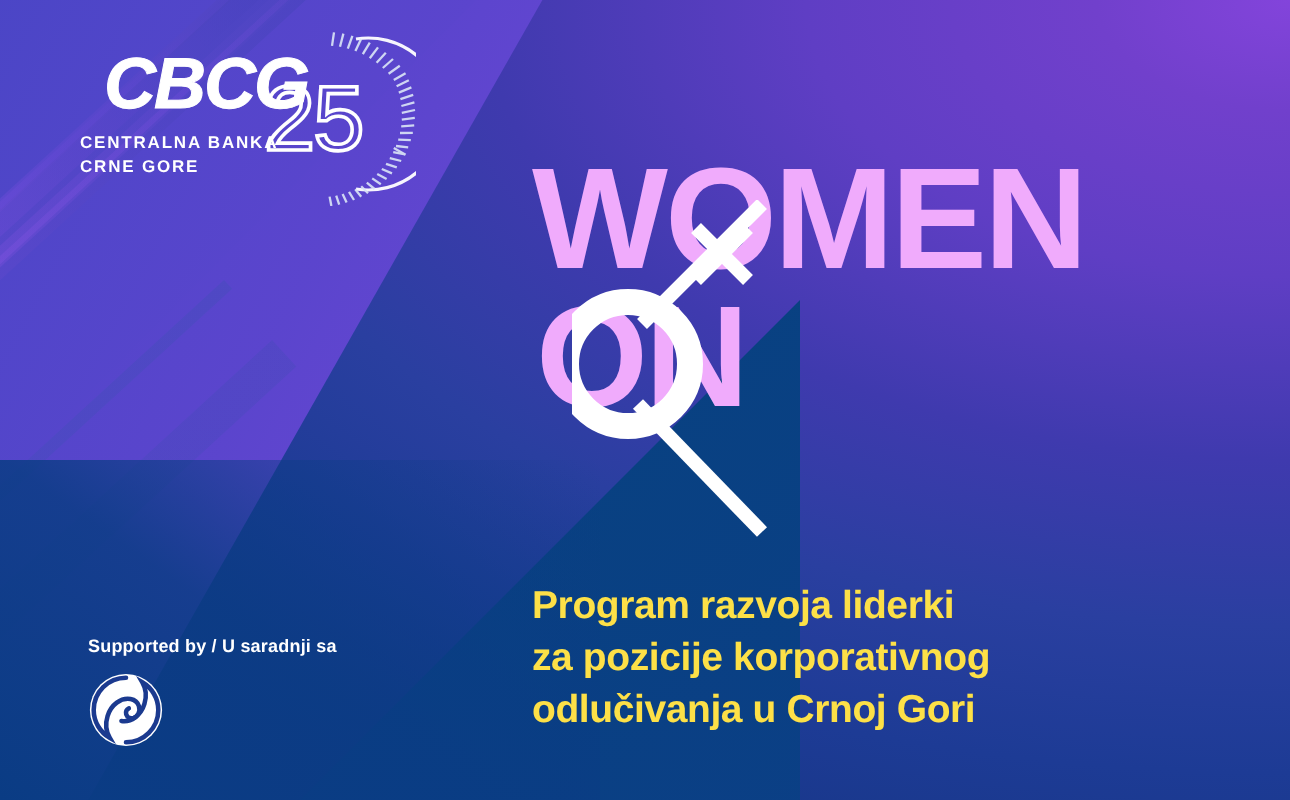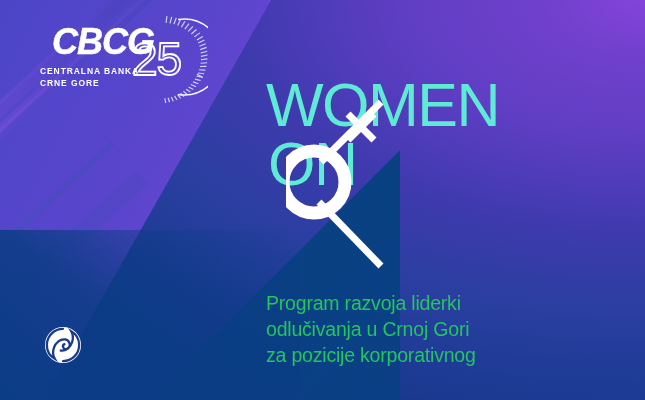--- a/index.html
+++ b/index.html
@@ -80,31 +80,31 @@
   }
   .cbcg-sub{
     margin-top:5px;color:#fff;font-size:8.5px;font-weight:bold;
     letter-spacing:.9px;line-height:1.45;
   }
   .ring25{position:absolute;left:116px;top:11px;width:92px;height:92px;}
 
   
   .headline{
     position:absolute;left:266px;top:76px;width:366px;
-    color:#5eead4;font-weight:normal;
-    font-size:61px;line-height:.96;letter-spacing:-1.5px;
+    color:#f0abfc;font-weight:bold;
+    font-size:72px;line-height:.96;letter-spacing:-1.5px;
   }
   .hl-line{display:block;white-space:nowrap;}
   .hl-on{padding-left:2px;}
   .venus{position:absolute;left:286px;top:100px;width:120px;height:170px;}
 
   
   .subtitle{
     position:absolute;left:266px;top:291px;width:372px;
-    color:#22c55e;font-weight:normal;font-size:19.5px;line-height:1.33;
+    color:#fde047;font-weight:bold;font-size:19.5px;line-height:1.33;
     letter-spacing:-.2px;
   }
   .sub-line{display:block;}
 
   
   .ebrd{position:absolute;left:44px;top:318px;width:200px;}
   .ebrd-kicker{color:#fff;font-size:9px;font-weight:bold;letter-spacing:.1px;}
   .ebrd-lockup{display:flex;align-items:center;margin-top:8px;}
   .ebrd-mark{width:38px;height:38px;flex:0 0 38px;}
   .ebrd-words{margin-left:7px;}
@@ -197,25 +197,26 @@
       <line x1="35" y1="62" x2="95" y2="2"></line>
       <line x1="33" y1="102" x2="95" y2="166"></line>
       <line x1="62" y1="14" x2="88" y2="40"></line>
       <line x1="88" y1="14" x2="62" y2="40"></line>
     </g>
     <circle cx="28" cy="82" r="31" fill="none" stroke="#ffffff" stroke-width="13"></circle>
   </svg>
 
   <div class="subtitle">
     <span class="sub-line">Program razvoja liderki</span>
+    <span class="sub-line">za pozicije korporativnog</span>
     <span class="sub-line">odlučivanja u Crnoj Gori</span>
-    <span class="sub-line">za pozicije korporativnog</span>
   </div>
 
   <div class="ebrd">
+    <div class="ebrd-kicker">Supported by / U saradnji sa</div>
     <div class="ebrd-lockup">
       <svg class="ebrd-mark" viewBox="0 0 40 40">
         <circle cx="20" cy="20" r="19" fill="#ffffff"></circle>
         <path d="M20 3 C10.6 3 3 10.6 3 20 C3 26.2 6.4 31.7 11.4 34.6
                  C9.6 31.5 9.0 27.4 10.3 23.2 C12.1 17.2 17.4 13.3 22.4 14.2
                  C24.6 14.6 26.2 16.0 26.8 18.0 C27.6 20.6 26.4 23.4 24.0 24.2
                  C22.3 24.7 20.6 23.9 20.1 22.3 C19.7 21.0 20.3 19.6 21.5 19.1" fill="none" stroke="#1b3a8f" stroke-width="2.4" stroke-linecap="round"></path>
         <path d="M20 37 C29.4 37 37 29.4 37 20 C37 13.8 33.6 8.3 28.6 5.4
                  C30.4 8.5 31.0 12.6 29.7 16.8 C27.9 22.8 22.6 26.7 17.6 25.8" fill="none" stroke="#1b3a8f" stroke-width="2.4" stroke-linecap="round"></path>
       </svg>

